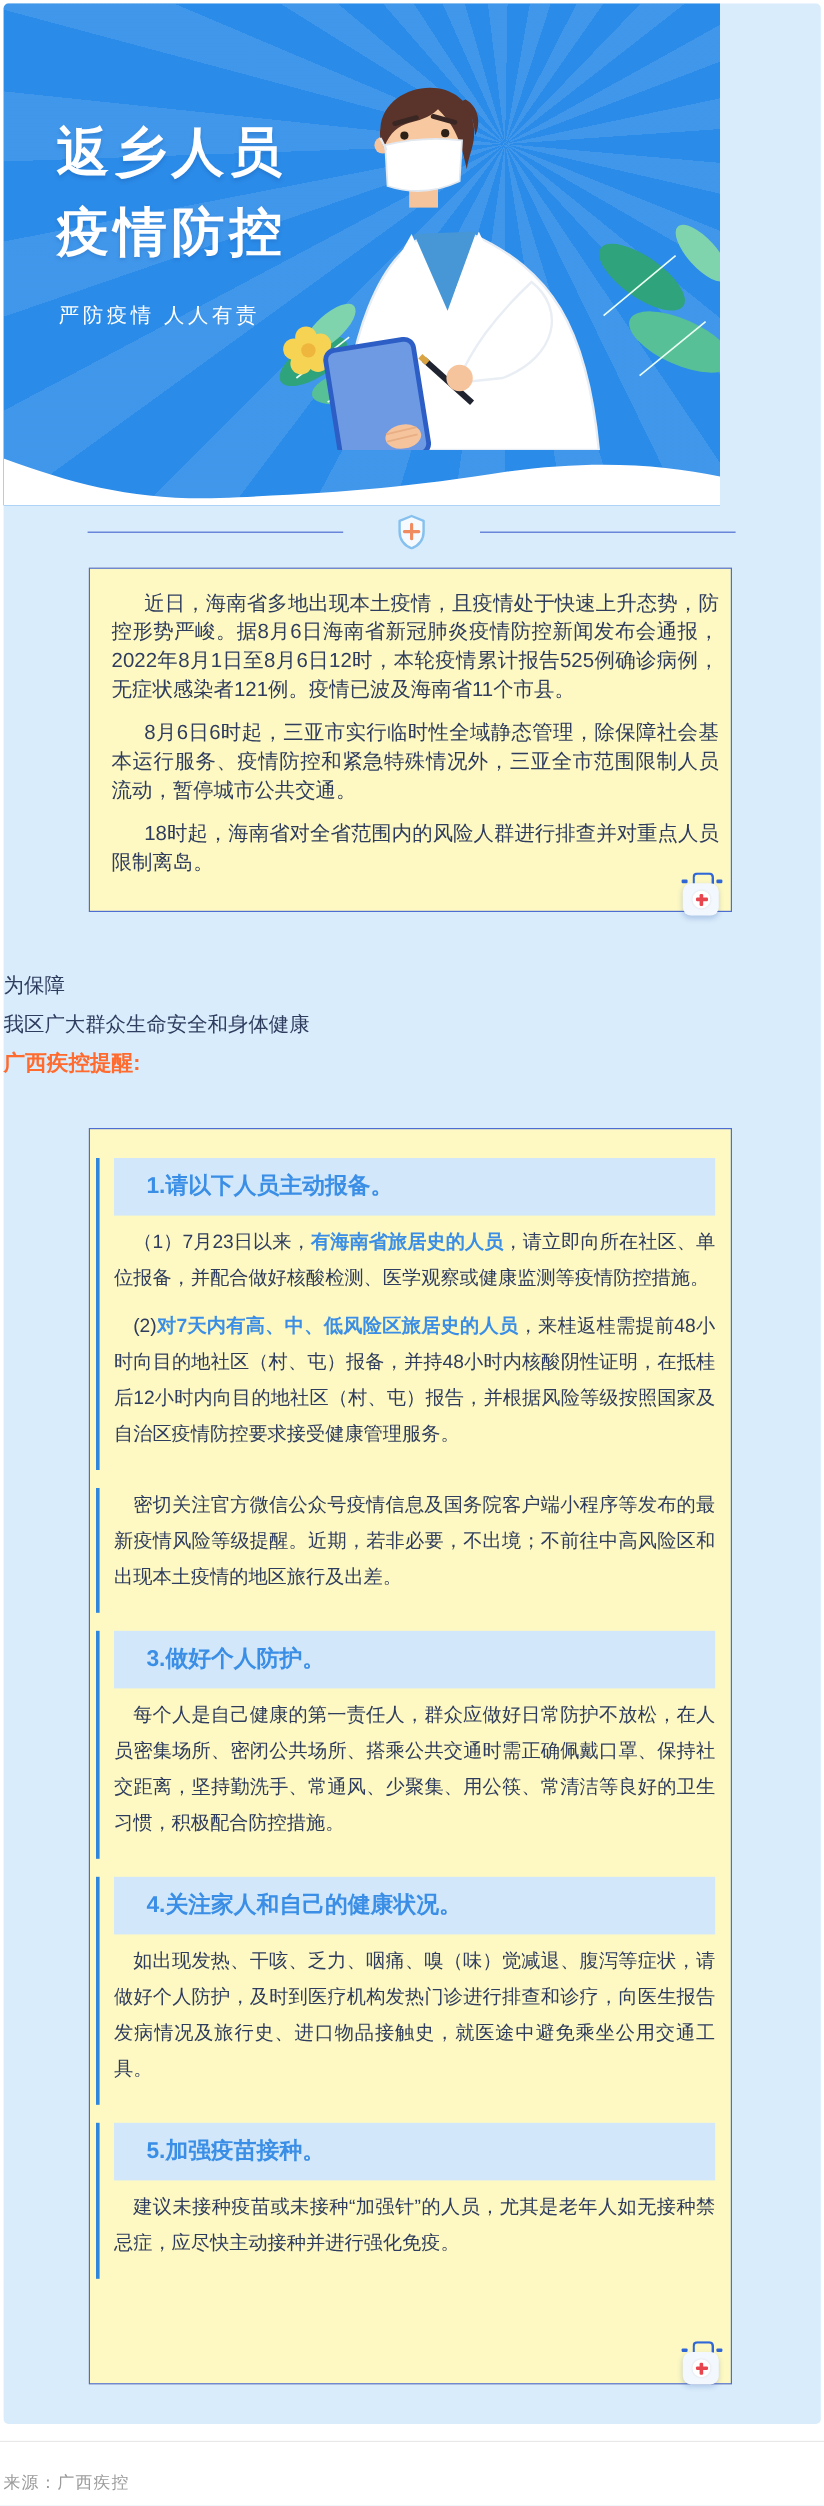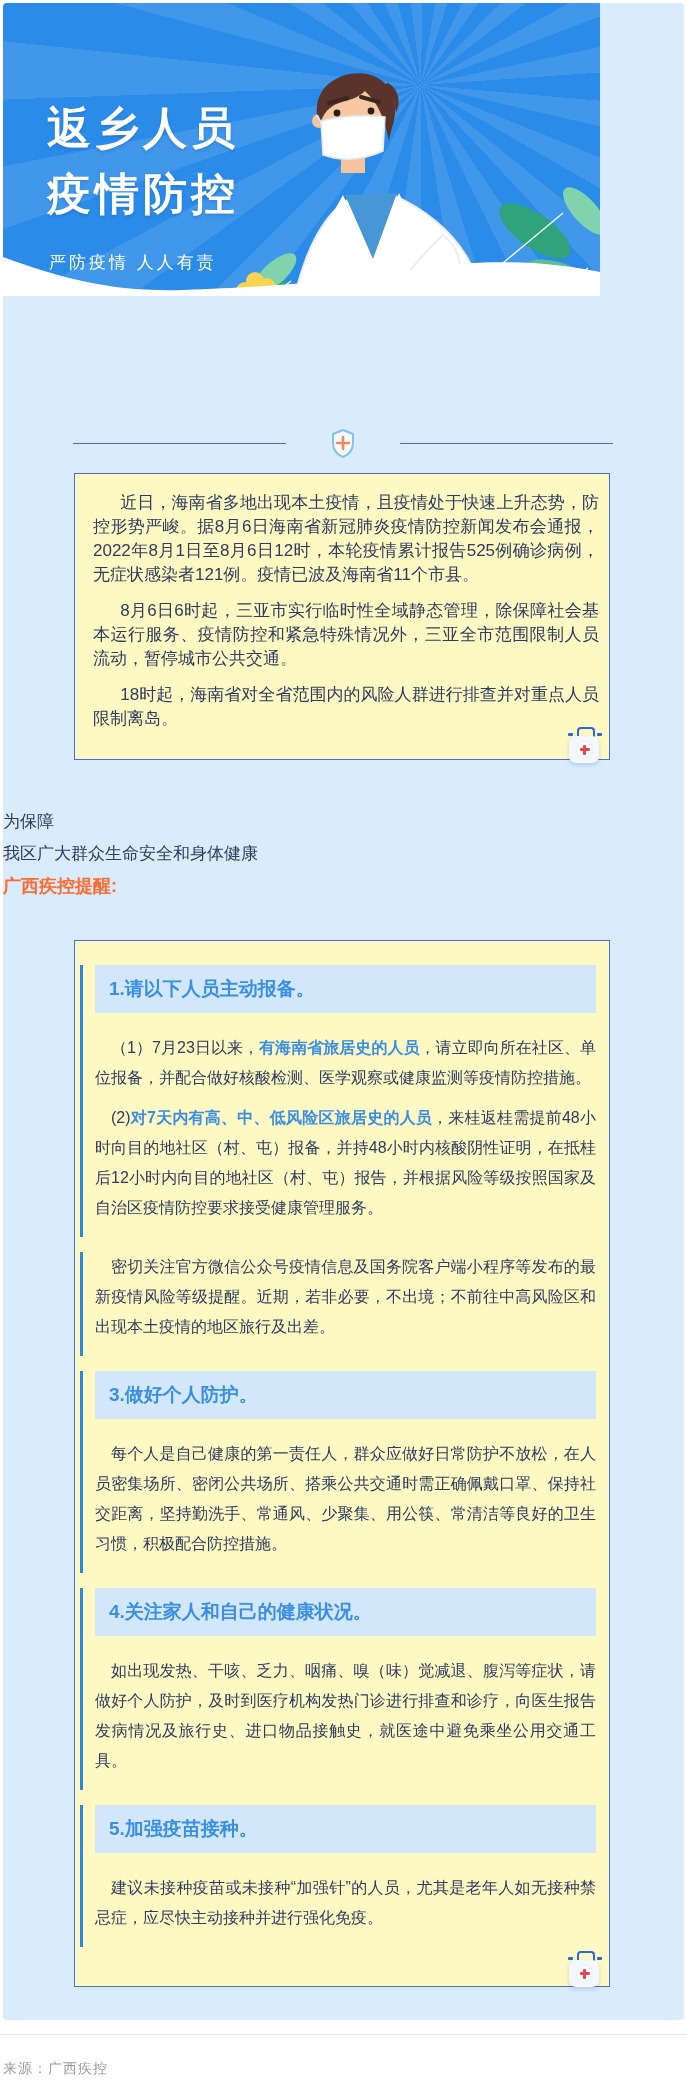--- a/index.html
+++ b/index.html
@@ -6,21 +6,21 @@
   body{
     width:687px;height:2088px;position:relative;background:#ffffff;
     font-family:"Liberation Sans","DejaVu Sans",sans-serif;overflow:hidden;
   }
   .container{
     position:absolute;left:3px;top:3px;width:681px;height:2017px;
     background:#d9ecfb;border-radius:4px;
   }
   
   .banner{
-    position:absolute;left:0;top:0;width:597px;height:293px;
+    position:absolute;left:0;top:0;width:597px;height:418px;
     background:#2b8be8;border-radius:4px 0 0 0;overflow:hidden;
   }
   .rays{
     position:absolute;inset:0;
     background:repeating-conic-gradient(from 200deg at 70% 28%,
       rgba(255,255,255,0.10) 0deg 8deg, rgba(255,255,255,0) 8deg 17deg);
   }
   .banner-title{
     position:absolute;left:44px;top:92px;color:#ffffff;font-weight:bold;
     font-size:44px;line-height:66px;letter-spacing:4px;text-shadow:0 2px 3px rgba(20,80,160,.25);
@@ -55,21 +55,21 @@
   }
   .mid .accent{color:#ff6b2f;font-weight:bold;font-size:18px;}
   
   .box2{top:937px;height:1047px;padding:24px 13px 8px 5px;overflow:hidden;}
   .section{
     border-left:3px solid #2f86dd;padding-left:12px;padding-bottom:4px;margin-bottom:15px;
   }
   .section:last-child{margin-bottom:0;}
   .section-header{
     height:48px;line-height:48px;background:#d2e8fa;color:#3a8ee6;
-    font-size:19px;font-weight:bold;padding-left:14px;margin-bottom:20px;
+    font-size:19px;font-weight:bold;padding-left:27px;margin-bottom:8px;
     white-space:nowrap;overflow:hidden;
   }
   .section p{
     margin:0 0 10px;font-size:16px;line-height:30px;color:#2e3c5e;
     text-indent:1em;text-align:justify;
   }
   .section .hl{color:#3a8ee6;font-weight:bold;}
   
   .medkit{position:absolute;width:36px;height:38px;z-index:5;}
   .mk-bag{

